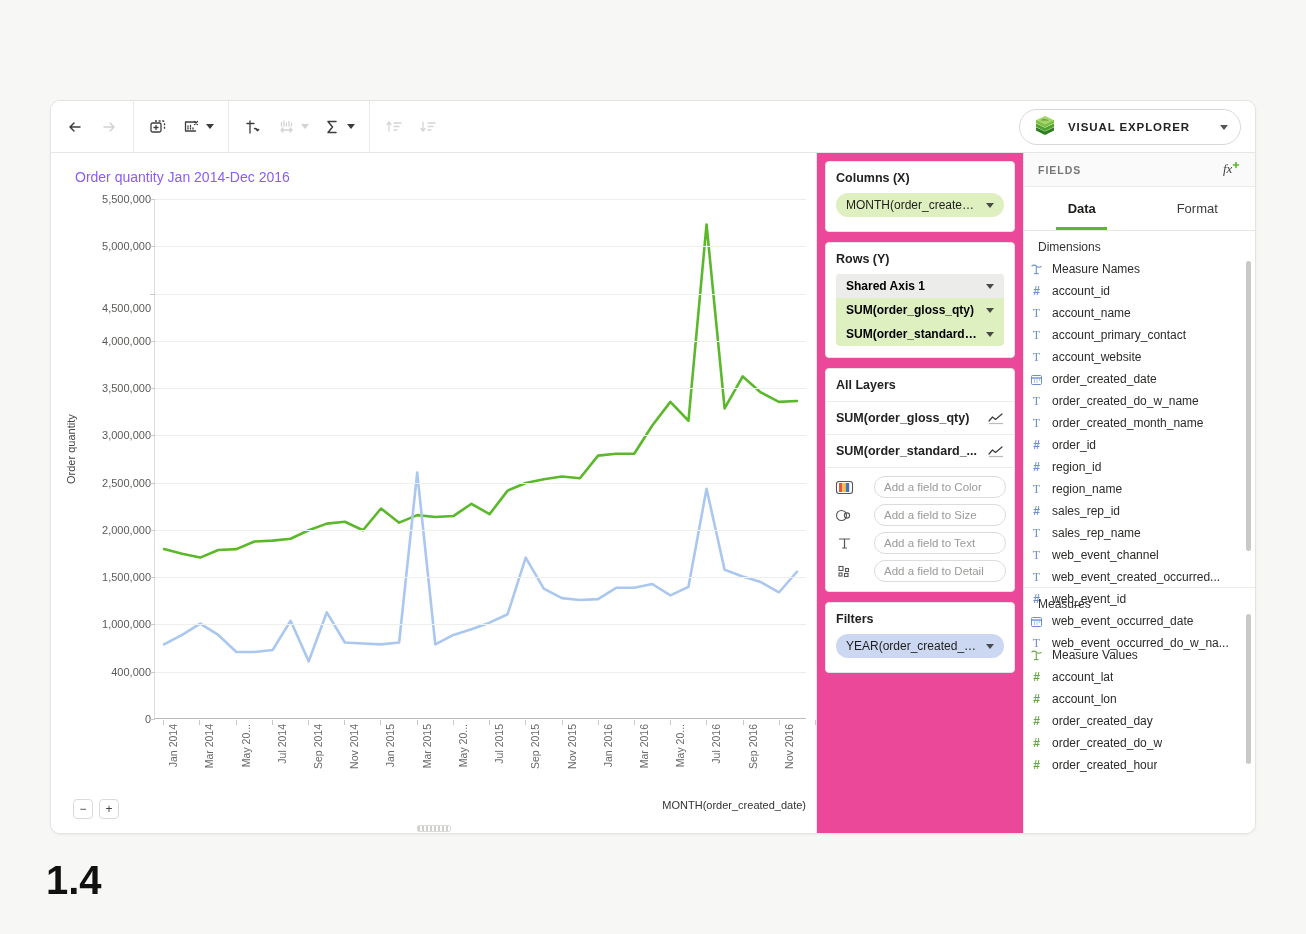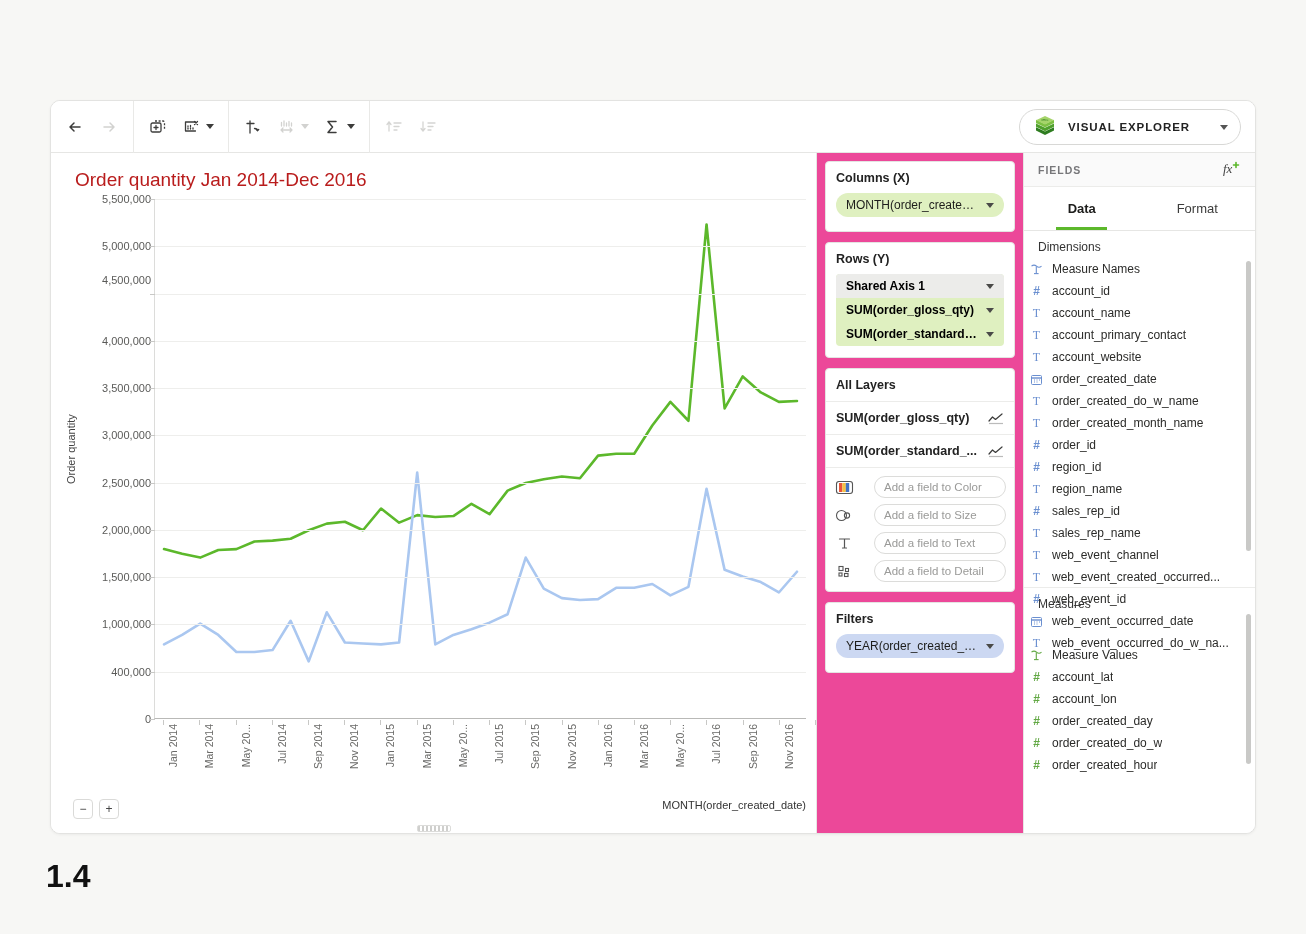--- a/index.html
+++ b/index.html
@@ -53,21 +53,21 @@
   #viz-pane{ position:absolute; left:0; top:52px; width:765px; bottom:0;
              background:#fff; }
   #shelf-pane{ position:absolute; left:765px; top:52px; width:208px; bottom:0;
                background:#ec4899; border-left:1px solid #e6e6e4;
                border-right:1px solid #e6e6e4; padding:8px; }
   #data-pane{ position:absolute; left:973px; top:52px; right:0; bottom:0;
               background:#fff; }
 
   
   #chart-title{ position:absolute; left:24px; top:16px;
-                font-size:19px; color:#b91c1c; }
+                font-size:14px; color:#8b5cf6; }
   #plot-wrap{ position:absolute; left:0; top:46px; right:10px; bottom:0; }
   #y-axis-title{
     position:absolute; left:14px; top:285px;
     transform:rotate(-90deg); transform-origin:left top;
     font-size:11px; color:#444; white-space:nowrap;
   }
   .ytick{ position:absolute; right:0; width:95px; text-align:right;
           font-size:11px; color:#5a5a58; transform:translateY(-50%); }
   #ytick-col{ position:absolute; left:0; top:0; width:100px; height:520px; }
   #plot{ position:absolute; left:103px; top:0; right:0; height:520px;
@@ -153,21 +153,21 @@
   .mea .ficon{ color:#62a844; }
   #dim-list{ position:relative; height:402px; overflow:hidden; }
   #mea-list{ position:relative; height:auto; overflow:hidden;margin-top:29px; }
   #dim-sec{ position:absolute; left:0; right:0; top:78px; bottom:246px; }
   #mea-sec{ position:absolute; left:0; right:0; bottom:0; height:246px;
             border-top:1px solid #ececea; overflow:hidden;}
   .scrollbar{ position:absolute; right:4px; width:5px; border-radius:3px;
               background:#c9c9c7; cursor:grab; }
   
   #caption{ position:absolute; left:46px; top:858px;
-            font-size:32px; font-weight:bold; color:#111; }
+            font-size:40px; font-weight:bold; color:#111; }
 </style>
 </head>
 <body>
 
 <div id="app-window">
 
   <div id="toolbar">
     <div class="tb-group">
       <div class="tb-btn">
         <svg width="20" height="20" viewBox="0 0 20 20" fill="none" stroke="#3c3c3b" stroke-width="1.5">
@@ -257,21 +257,21 @@
       <div id="ytick-col">
           <div class="ytick" style="top: 520px;">0</div>
           <div class="ytick" style="top: 472.727px;">400,000</div>
           <div class="ytick" style="top: 425.455px;">1,000,000</div>
           <div class="ytick" style="top: 378.182px;">1,500,000</div>
           <div class="ytick" style="top: 330.909px;">2,000,000</div>
           <div class="ytick" style="top: 283.636px;">2,500,000</div>
           <div class="ytick" style="top: 236.364px;">3,000,000</div>
           <div class="ytick" style="top: 189.091px;">3,500,000</div>
           <div class="ytick" style="top: 141.818px;">4,000,000</div>
-          <div class="ytick" style="top: 81px; text-align: right;">4,500,000</div>
+          <div class="ytick" style="top: 109px; text-align: right;">4,500,000</div>
           <div class="ytick" style="top: 47.2727px;">5,000,000</div>
           <div class="ytick" style="top: 0px;">5,500,000</div>
         </div>
       <div id="plot">
         <svg id="lines-svg" width="100%" height="100%" viewBox="0 0 660 520" preserveAspectRatio="none">
             <polyline points="9.17,350.76 27.50,355.49 45.83,359.27 64.17,351.71 82.50,350.76 100.83,343.20 119.17,342.25 137.50,340.36 155.83,331.85 174.17,325.24 192.50,323.35 210.83,331.85 229.17,310.11 247.50,324.29 265.83,316.73 284.17,318.62 302.50,317.67 320.83,305.38 339.17,315.78 357.50,292.15 375.83,284.58 394.17,280.80 412.50,277.96 430.83,279.85 449.17,257.16 467.50,255.27 485.83,255.27 504.17,226.91 522.50,203.27 540.83,222.18 559.17,25.53 577.50,209.89 595.83,177.75 614.17,193.82 632.50,203.27 650.83,202.33" fill="none" stroke="#5cb82b" stroke-width="2.6" stroke-linejoin="round" stroke-linecap="round" vector-effect="non-scaling-stroke"></polyline>
             <polyline points="9.17,446.25 27.50,436.80 45.83,425.45 64.17,436.80 82.50,453.82 100.83,453.82 119.17,451.93 137.50,422.62 155.83,463.27 174.17,414.11 192.50,444.36 210.83,445.31 229.17,446.25 247.50,444.36 265.83,274.18 284.17,446.25 302.50,436.80 320.83,431.13 339.17,424.51 357.50,416.00 375.83,359.27 394.17,390.47 412.50,399.93 430.83,401.82 449.17,400.87 467.50,389.53 485.83,389.53 504.17,385.75 522.50,397.09 540.83,388.58 559.17,290.25 577.50,371.56 595.83,378.18 614.17,383.85 632.50,394.25 650.83,373.45" fill="none" stroke="#aac7f0" stroke-width="2.6" stroke-linejoin="round" stroke-linecap="round" vector-effect="non-scaling-stroke"></polyline>
           </svg>
       <div class="tickmark" style="top: 520px;"></div><div class="gridline" style="top: 472.727px;"></div><div class="tickmark" style="top: 472.727px;"></div><div class="gridline" style="top: 425.455px;"></div><div class="tickmark" style="top: 425.455px;"></div><div class="gridline" style="top: 378.182px;"></div><div class="tickmark" style="top: 378.182px;"></div><div class="gridline" style="top: 330.909px;"></div><div class="tickmark" style="top: 330.909px;"></div><div class="gridline" style="top: 283.636px;"></div><div class="tickmark" style="top: 283.636px;"></div><div class="gridline" style="top: 236.364px;"></div><div class="tickmark" style="top: 236.364px;"></div><div class="gridline" style="top: 189.091px;"></div><div class="tickmark" style="top: 189.091px;"></div><div class="gridline" style="top: 141.818px;"></div><div class="tickmark" style="top: 141.818px;"></div><div class="gridline" style="top: 94.5455px;"></div><div class="tickmark" style="top: 94.5455px;"></div><div class="gridline" style="top: 47.2727px;"></div><div class="tickmark" style="top: 47.2727px;"></div><div class="gridline" style="top: 0px;"></div><div class="tickmark" style="top: 0px;"></div></div>
       <div id="xtick-row">

